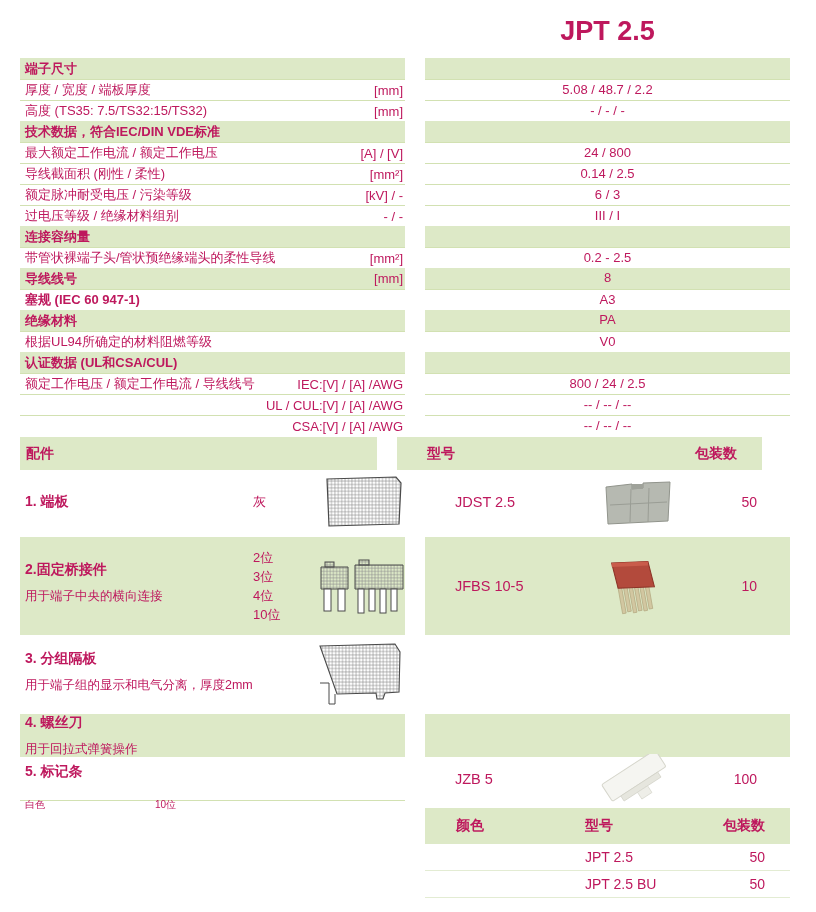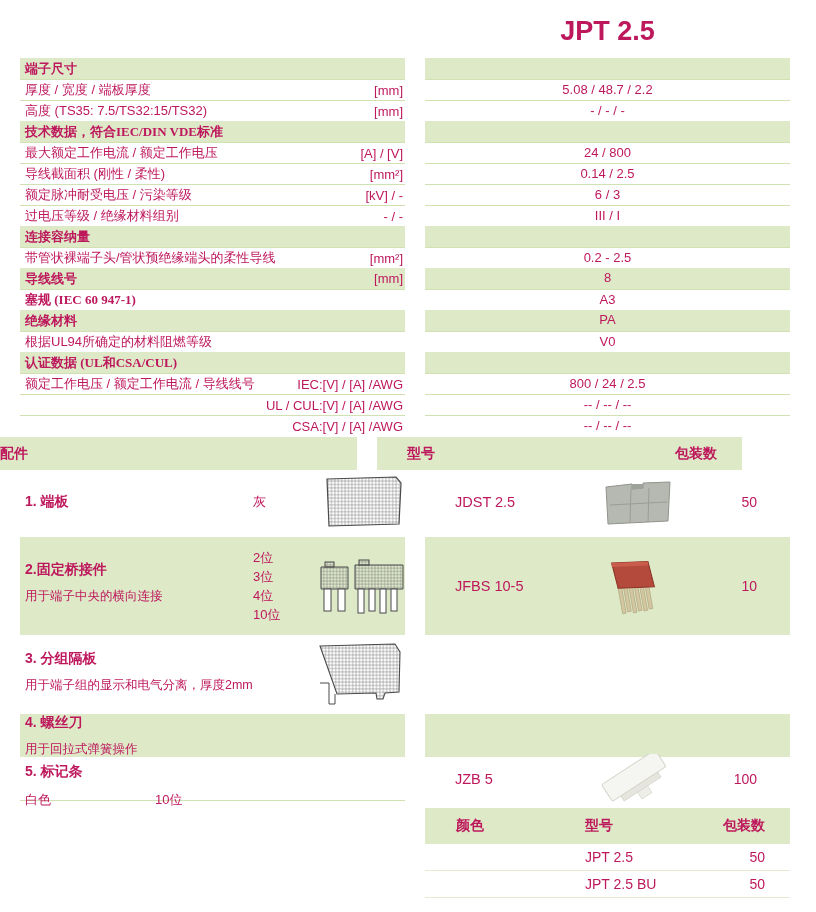--- a/index.html
+++ b/index.html
@@ -1,39 +1,39 @@
 <!DOCTYPE html>
 <html lang="zh" style="--band: #dde9c7; --line: #d2e1b2;"><head>
 <meta charset="utf-8">
 <style>
   html,body { margin:0; padding:0; background:#fff; }
   .page {
     position:relative; width:816px; height:912px; background:#fff;
     color:#be185d; font-family:"Liberation Sans","DejaVu Sans",sans-serif;
     overflow:hidden;
   }
-  .b { font-weight:bold;font-family:Liberation Serif, serif; }
+  .b { font-weight:bold; }
 
   
   .title { margin-left:425px; width:365px; height:58px; box-sizing:border-box;
            padding-top:16px; text-align:center; font-size:27px; font-weight:bold; }
 
   
   .spec-row { display:flex; height:21px; box-sizing:border-box; font-size:13px; }
   .spec-row .cl { width:385px; margin-left:20px; box-sizing:border-box;
                   display:flex; justify-content:space-between; align-items:center;
                   padding-left:5px; padding-right:2px; }
   .spec-row .cr { width:365px; margin-left:20px; text-align:center; line-height:20px; box-sizing:border-box; }
   .spec-row.green .cl, .spec-row.green .cr { background:var(--band); }
   .spec-row.lined .cl, .spec-row.lined .cr { border-top:1px solid var(--line); }
 
   
   .acc-header { display:flex; margin-top:1px; height:33px; font-size:14px; }
-  .ah-left { width:357px; background:var(--band);
-             display:flex; align-items:center; box-sizing:border-box; }
+  .ah-left { width:357px; margin-left:20px; background:var(--band);
+             display:flex; align-items:center; padding-left:6px; box-sizing:border-box; }
   .ah-right { width:365px; margin-left:20px; background:var(--band);
               display:flex; align-items:center; justify-content:space-between;
               padding:0 25px 0 30px; box-sizing:border-box; }
 
   
   .acc-row { display:flex; }
   .acc-left  { width:385px; margin-left:20px; position:relative; box-sizing:border-box; }
   .acc-right { width:365px; margin-left:20px; display:flex; align-items:center; box-sizing:border-box; }
   .greenbg { background:var(--band); }
   .row-1 { height:64px; }
@@ -42,21 +42,21 @@
   .row-4 { height:43px; margin-top:2px; }
   .row-5 { height:44px; }
   .row-1 .acc-left { display:flex; align-items:center; }
   .acc-tb { padding-left:5px; }
   .acc-title { font-size:14px; font-weight:bold; }
   .acc-desc  { font-size:12.5px; margin-top:9px; }
   .row-2 .acc-tb { padding-top:24px; }
   .row-3 .acc-tb { padding-top:12px; }
   .row-4 .acc-tb { }
   .row-5 .acc-tb { padding-top:6px; }
-  .acc-line5 { margin-top:10px; font-size:13px; }
+  .acc-line5 { margin-top:17px; font-size:10px; }
   .acc-line5 .w130 { display:inline-block; width:130px; }
   .acc-mid { position:absolute; left:233px; top:50%; transform:translateY(-50%); font-size:13px; }
   .acc-mid.opts div { line-height:19px; }
   .acc-art { position:absolute; right:0; top:50%; transform:translateY(-50%); line-height:0; }
   .row-5 .acc-left { border-bottom:1px solid var(--line); }
   .acc-model { width:135px; padding-left:30px; box-sizing:border-box; font-size:14.5px; }
   .acc-photo { flex:1; display:flex; justify-content:center; align-items:center; line-height:0; }
   .acc-pack  { width:78px; text-align:right; padding-right:33px; box-sizing:border-box; font-size:14px; }
 
   

